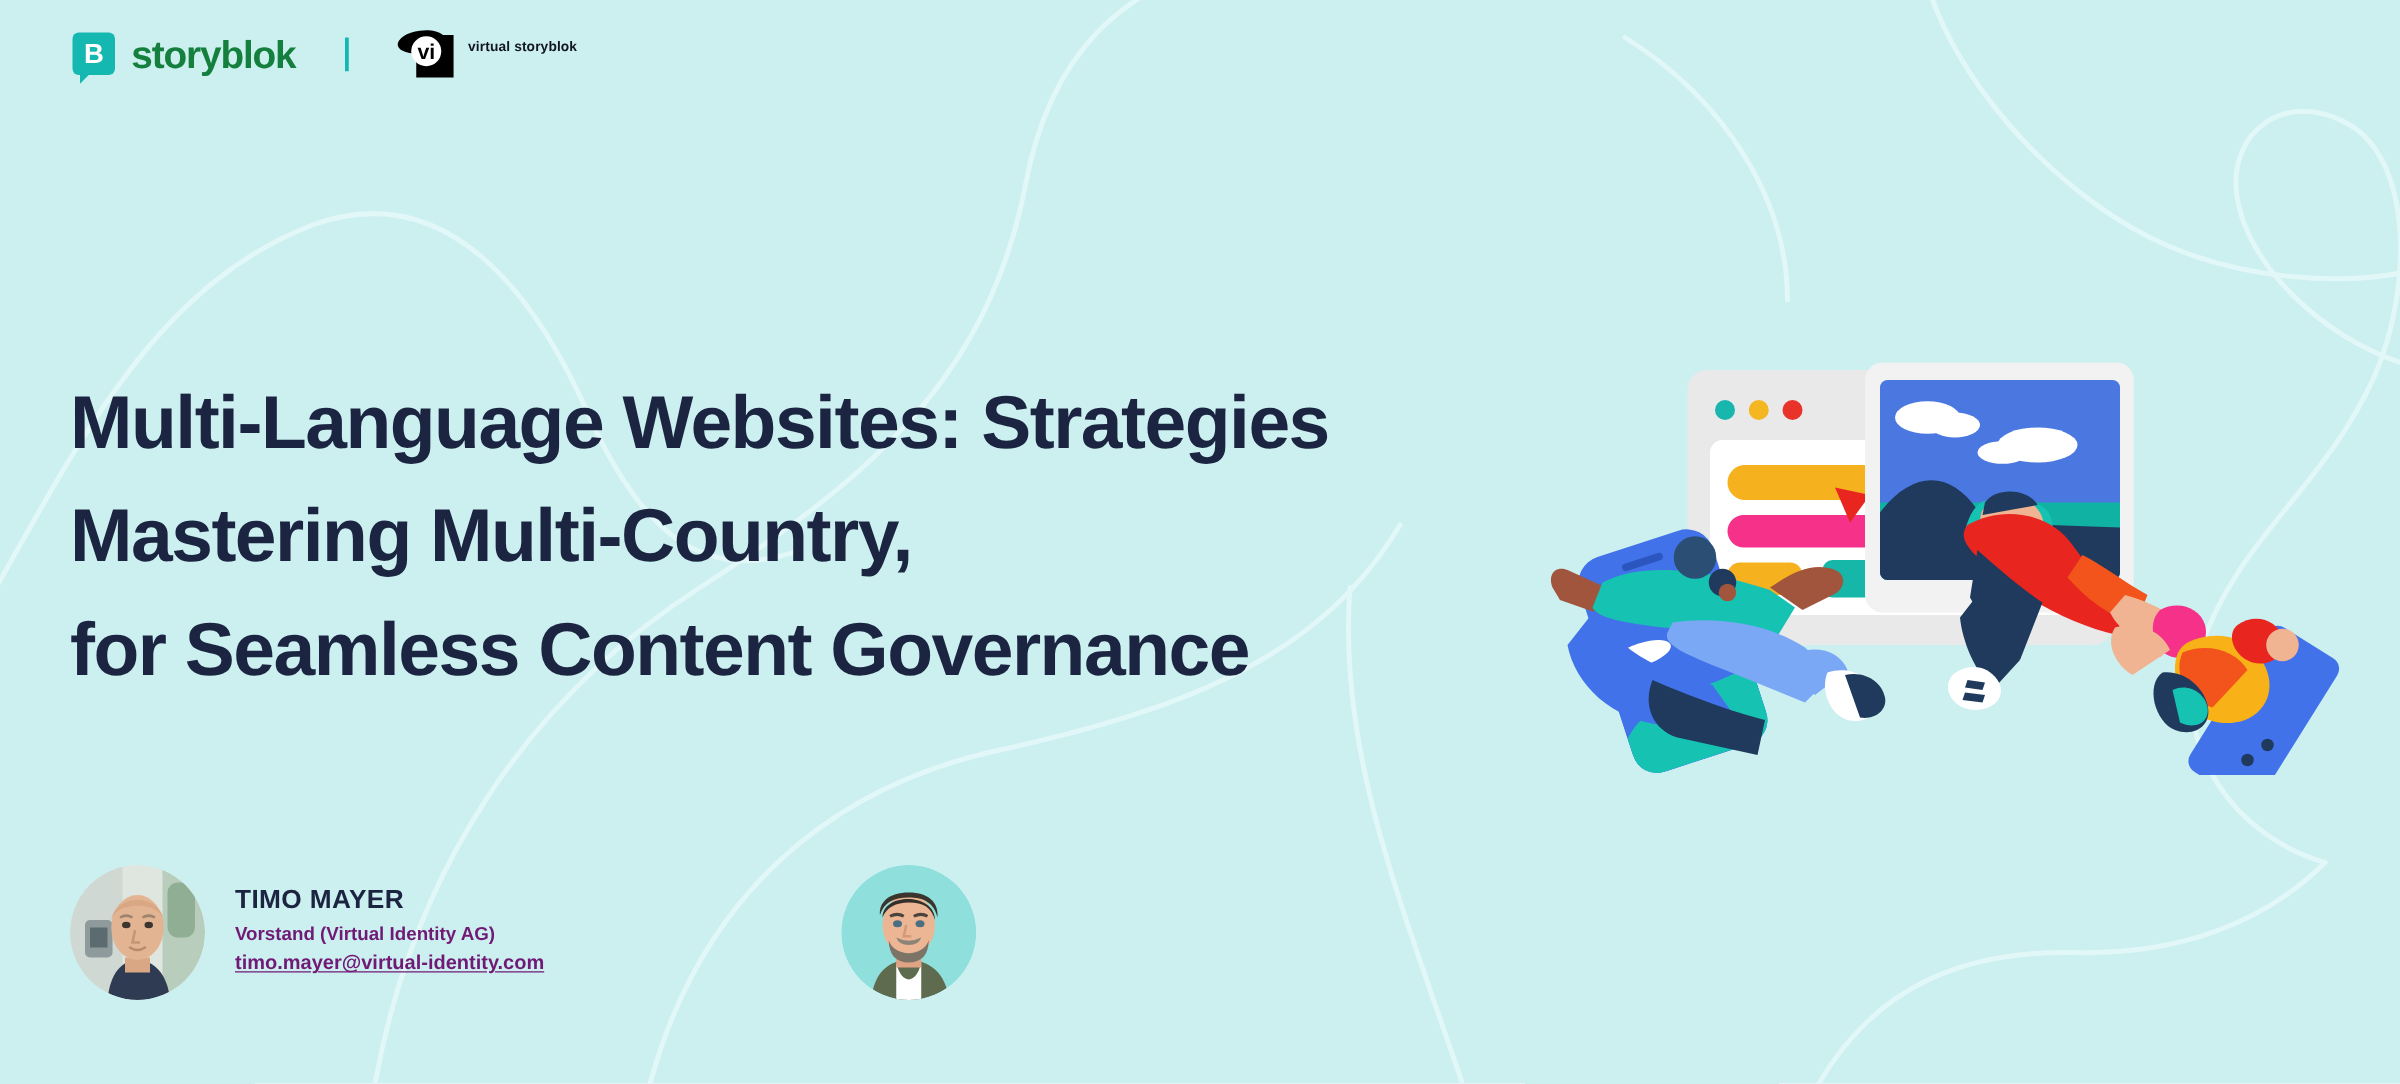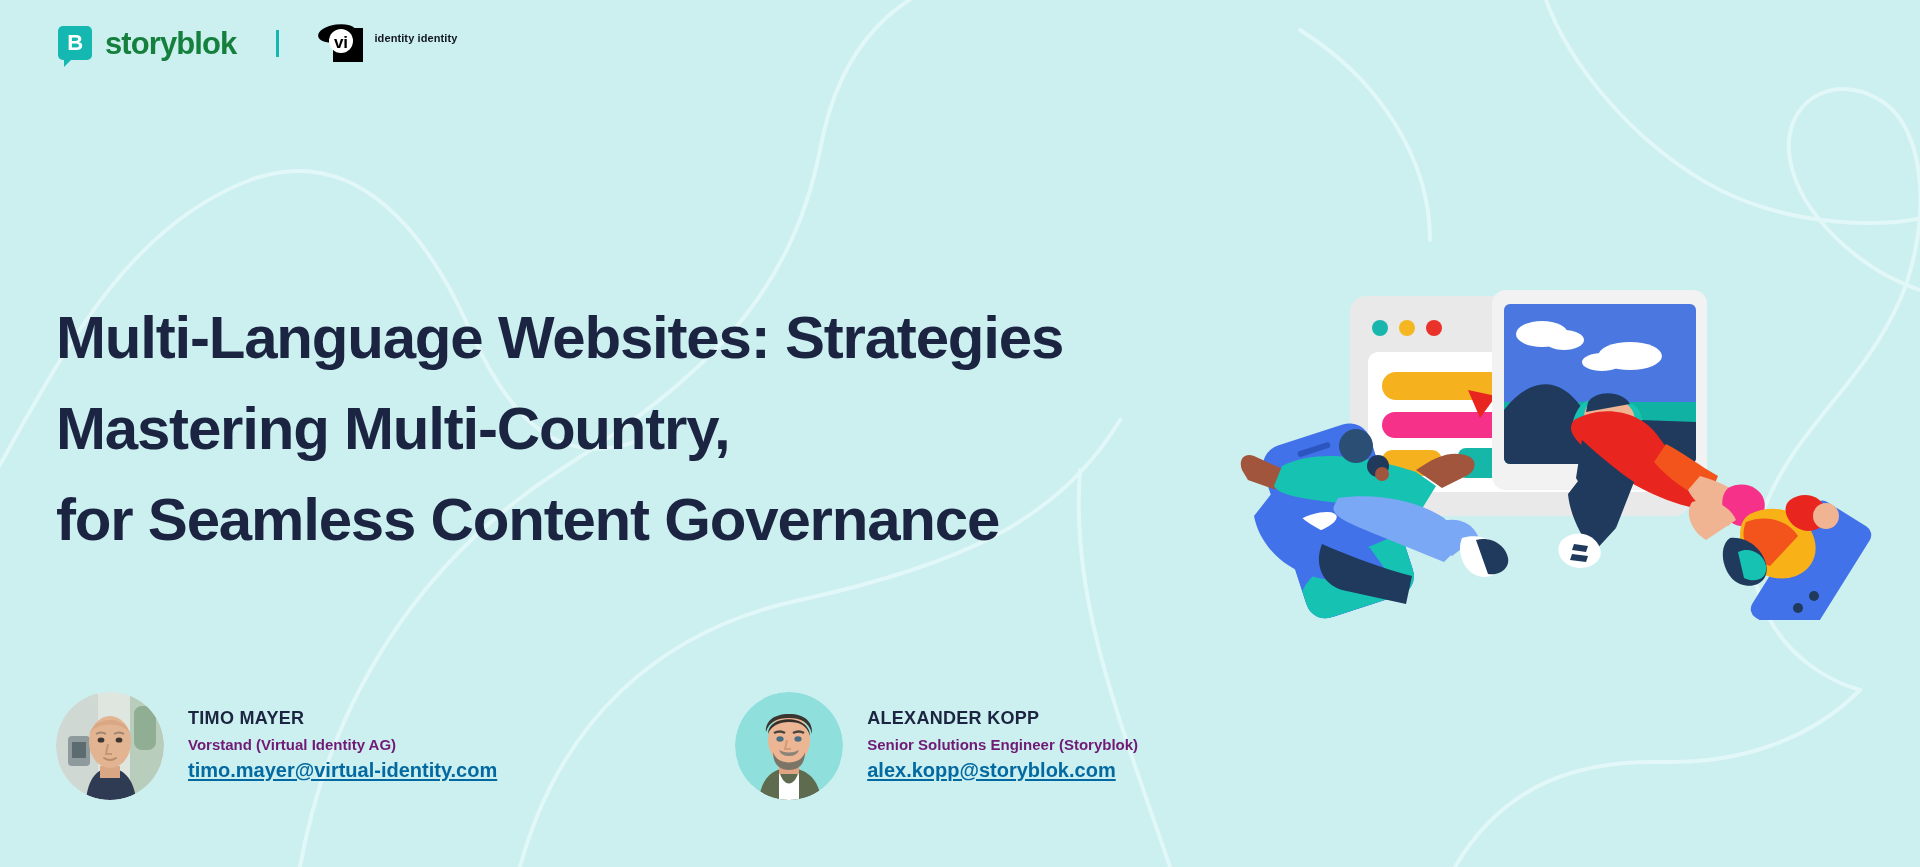--- a/index.html
+++ b/index.html
@@ -149,38 +149,38 @@
     overflow: hidden;
     flex: none;
     position: relative;
   }
   .avatar svg { display: block; }
   .speaker-info {
     margin-left: 24px;
     padding-bottom: 2px;
   }
   .speaker-name {
-    font-size: 18px;
+    font-size: 21px;
     font-weight: 700;
     letter-spacing: 0.3px;
     color: #1b2440;
     margin: 0 0 9px 0;
     line-height: 1;
   }
   .speaker-role {
     font-size: 15px;
     font-weight: 700;
     color: #701a75;
     margin: 0 0 4px 0;
     line-height: 1.2;
   }
   .speaker-email {
-    font-size: 20px;
-    font-weight: 700;
-    color: #0369a1;
+    font-size: 16px;
+    font-weight: 700;
+    color: #701a75;
     text-decoration: underline;
     text-underline-offset: 2px;
     line-height: 1.2;
     display: inline-block;
   }
 </style>
 </head>
 <body>
 
 <div class="slide" style="background: rgb(204, 239, 240);">
@@ -211,21 +211,21 @@
 
     <div class="vi-logo">
       <span class="vi-mark">
         <svg viewBox="0 0 46 46" width="46" height="46" aria-hidden="true">
           <ellipse cx="20" cy="13.5" rx="19" ry="9" fill="#000000" transform="rotate(-8 20 13.5)"></ellipse>
           <rect x="16" y="8" width="30" height="34" fill="#000000"></rect>
           <circle cx="24" cy="21" r="12" fill="#ffffff"></circle>
           <text x="24" y="27.5" font-family="'Liberation Sans', sans-serif" font-size="17" font-weight="700" fill="#000000" text-anchor="middle">vi</text>
         </svg>
       </span>
-      <span class="vi-word">identity identity</span>
+      <span class="vi-word">virtual storyblok</span>
     </div>
 
   </div>
 
   <h1 class="title">
     <span class="tline">Multi-Language Websites: Strategies</span>
     <span class="tline">Mastering Multi-Country,</span>
     <span class="tline">for Seamless Content Governance</span>
   </h1>
 
@@ -378,22 +378,17 @@
             <ellipse cx="45" cy="47" rx="3.6" ry="2.8" fill="#4a6f83"></ellipse>
             <ellipse cx="63" cy="47" rx="3.6" ry="2.8" fill="#4a6f83"></ellipse>
             <path d="M39 41 q6 -3 11 0" stroke="#4b443c" stroke-width="2.4" fill="none"></path>
             <path d="M58 41 q6 -3 11 0" stroke="#4b443c" stroke-width="2.4" fill="none"></path>
             <path d="M38 60 C 42 74 66 74 70 60 C 70 72 64 78 54 78 C 44 78 38 72 38 60 z" fill="#7d7468"></path>
             <path d="M44 58 q10 5 20 0 q-2 6 -10 6 q-8 0 -10 -6 z" fill="#8d8478"></path>
             <path d="M52 48 l-2 9 h6" stroke="#d29a76" stroke-width="2" fill="none"></path>
           </g>
         </svg>
       </div>
-      <div class="speaker-info">
-        <p class="speaker-name">ALEXANDER KOPP</p>
-        <p class="speaker-role">Senior Solutions Engineer (Storyblok)</p>
-        <a class="speaker-email" href="#">alex.kopp@storyblok.com</a>
-      </div>
     </div>
 
   </div>
 
 </div>
 
 </body></html>

